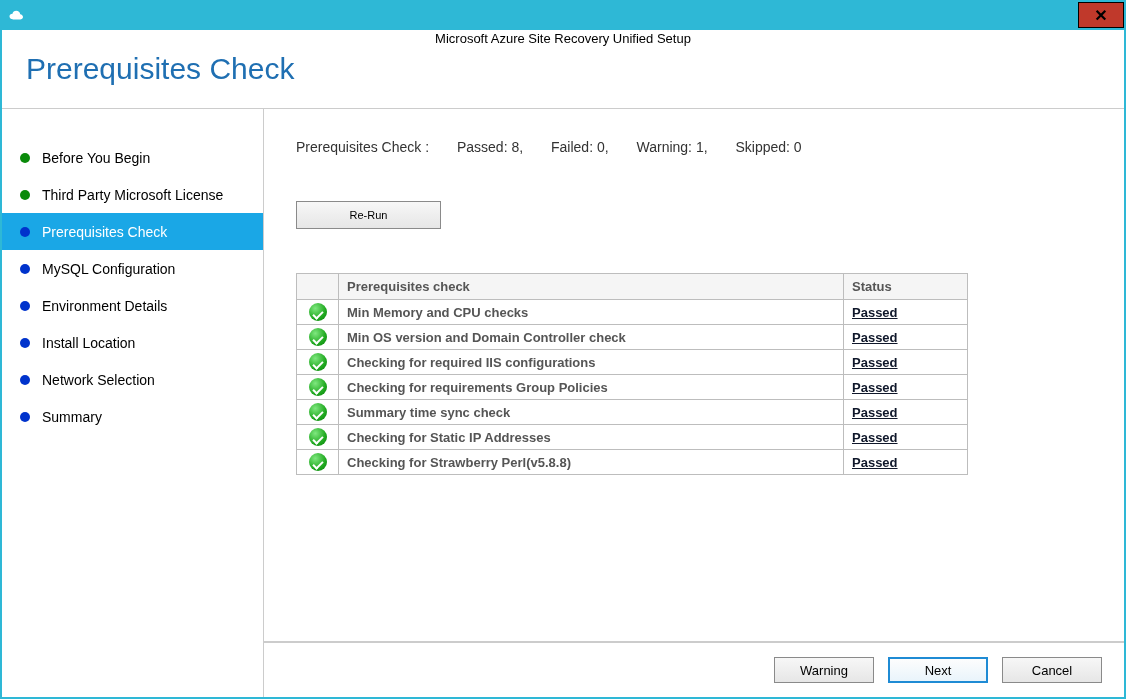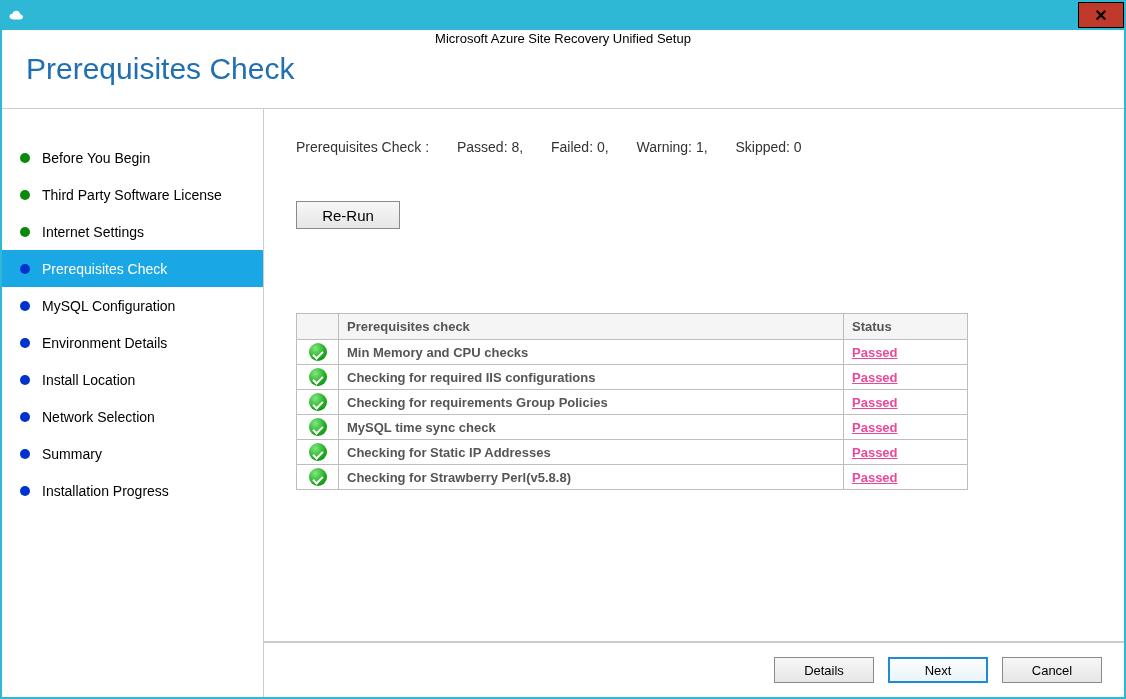--- a/index.html
+++ b/index.html
@@ -104,27 +104,27 @@
     padding: 30px 28px 10px 32px;
     overflow: auto;
   }
   .summary-line {
     font-size: 14px;
     color: #333;
     margin-bottom: 46px;
   }
   .summary-line span { margin-right: 24px; }
   .rerun-btn {
-    width: 104px;
+    width: 145px;
     height: 28px;
     background: linear-gradient(#f7f7f7,#e6e6e6);
     border: 1px solid #8a8a8a;
-    font-size: 15px;
-    cursor: pointer;
-    margin-bottom: 84px;
+    font-size: 11px;
+    cursor: pointer;
+    margin-bottom: 44px;
   }
   table.prereq {
     width: 672px;
     border-collapse: collapse;
     font-size: 13px;
   }
   table.prereq th {
     text-align: left;
     background: #f5f5f5;
     border: 1px solid #bdbdbd;
@@ -139,21 +139,21 @@
     padding: 4px 8px;
     color: #555;
     font-weight: 600;
     margin-top: 24px;
   }
   table.prereq td.icon-cell {
     text-align: center;
     padding: 3px 0;
   }
   .status-link {
-    color: #ec4899;
+    color: #0f172a;
     text-decoration: underline;
     font-weight: 700;
     cursor: pointer;
   }
   .pass-icon {
     display: inline-block;
     width: 18px; height: 18px;
     border-radius: 50%;
     background: radial-gradient(circle at 35% 30%, #7fe87f, #1fa81f 60%, #0b7d0b);
     position: relative;
@@ -210,25 +210,21 @@
   </div>
 
   <div class="body">
     <div class="sidebar">
         <div class="sidebar-item">
           <span class="bullet" style="background: rgb(10, 138, 10);"></span>
           <span>Before You Begin</span>
         </div>
         <div class="sidebar-item">
           <span class="bullet" style="background: rgb(10, 138, 10);"></span>
-          <span>Third Party Software License</span>
-        </div>
-        <div class="sidebar-item">
-          <span class="bullet" style="background: rgb(10, 138, 10);"></span>
-          <span>Internet Settings</span>
+          <span>Third Party Microsoft License</span>
         </div>
         <div class="sidebar-item selected">
           <span class="bullet" style="background: rgb(0, 51, 204);"></span>
           <span>Prerequisites Check</span>
         </div>
         <div class="sidebar-item">
           <span class="bullet" style="background: rgb(0, 51, 204);"></span>
           <span>MySQL Configuration</span>
         </div>
         <div class="sidebar-item">
@@ -239,24 +235,20 @@
           <span class="bullet" style="background: rgb(0, 51, 204);"></span>
           <span>Install Location</span>
         </div>
         <div class="sidebar-item">
           <span class="bullet" style="background: rgb(0, 51, 204);"></span>
           <span>Network Selection</span>
         </div>
         <div class="sidebar-item">
           <span class="bullet" style="background: rgb(0, 51, 204);"></span>
           <span>Summary</span>
-        </div>
-        <div class="sidebar-item">
-          <span class="bullet" style="background: rgb(0, 51, 204);"></span>
-          <span>Installation Progress</span>
         </div>
       </div>
 
     <div class="main">
       <div class="content">
 
         <div class="summary-line">
           <span>Prerequisites Check :</span>
           <span>Passed: 8,</span>
           <span>Failed: 0,</span>
@@ -275,48 +267,53 @@
             </tr>
           </thead>
           <tbody>
               <tr>
                 <td class="icon-cell"><span class="pass-icon"></span></td>
                 <td>Min Memory and CPU checks</td>
                 <td><span class="status-link">Passed</span></td>
               </tr>
               <tr>
                 <td class="icon-cell"><span class="pass-icon"></span></td>
+                <td>Min OS version and Domain Controller check</td>
+                <td><span class="status-link">Passed</span></td>
+              </tr>
+              <tr>
+                <td class="icon-cell"><span class="pass-icon"></span></td>
                 <td>Checking for required IIS configurations</td>
                 <td><span class="status-link">Passed</span></td>
               </tr>
               <tr>
                 <td class="icon-cell"><span class="pass-icon"></span></td>
                 <td>Checking for requirements Group Policies</td>
                 <td><span class="status-link">Passed</span></td>
               </tr>
               <tr>
                 <td class="icon-cell"><span class="pass-icon"></span></td>
-                <td>MySQL time sync check</td>
+                <td>Summary time sync check</td>
                 <td><span class="status-link">Passed</span></td>
               </tr>
               <tr>
                 <td class="icon-cell"><span class="pass-icon"></span></td>
                 <td>Checking for Static IP Addresses</td>
                 <td><span class="status-link">Passed</span></td>
               </tr>
               <tr>
                 <td class="icon-cell"><span class="pass-icon"></span></td>
                 <td>Checking for Strawberry Perl(v5.8.8)</td>
                 <td><span class="status-link">Passed</span></td>
               </tr>
             </tbody>
         </table>
 
       </div>
 
       <div class="footer">
-        <button>Details</button>
+        <button>Warning</button>
         <button class="primary">Next</button>
         <button>Cancel</button>
       </div>
     </div>
   </div>
 </div>
 
 </body></html>

